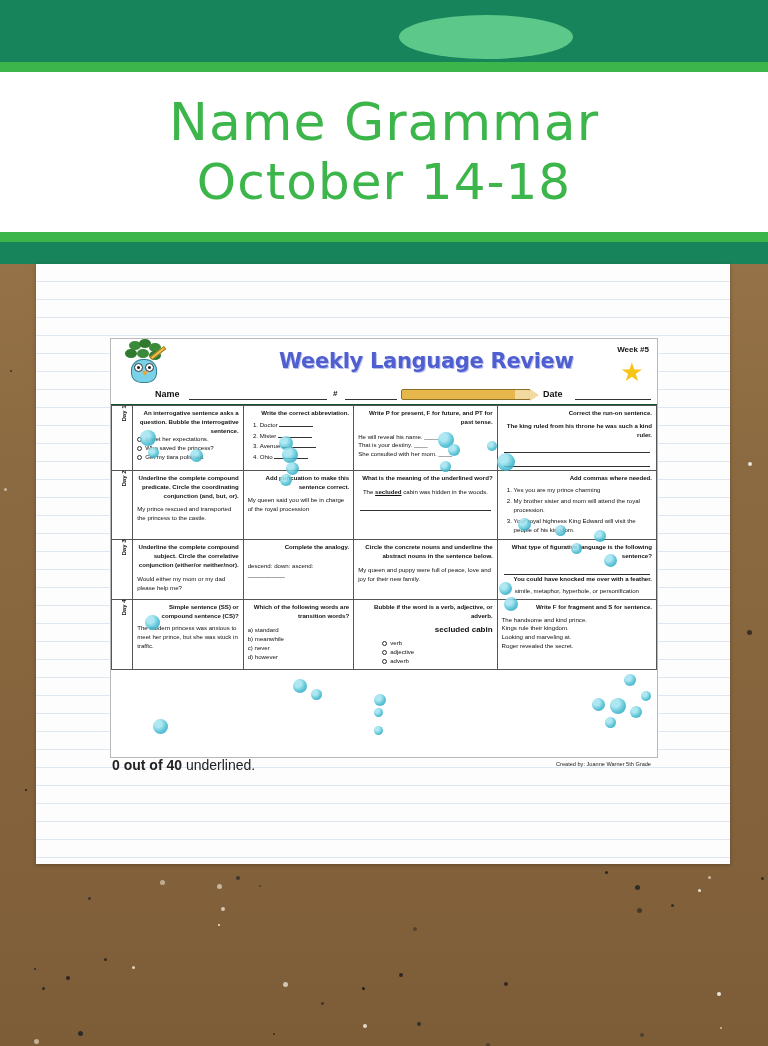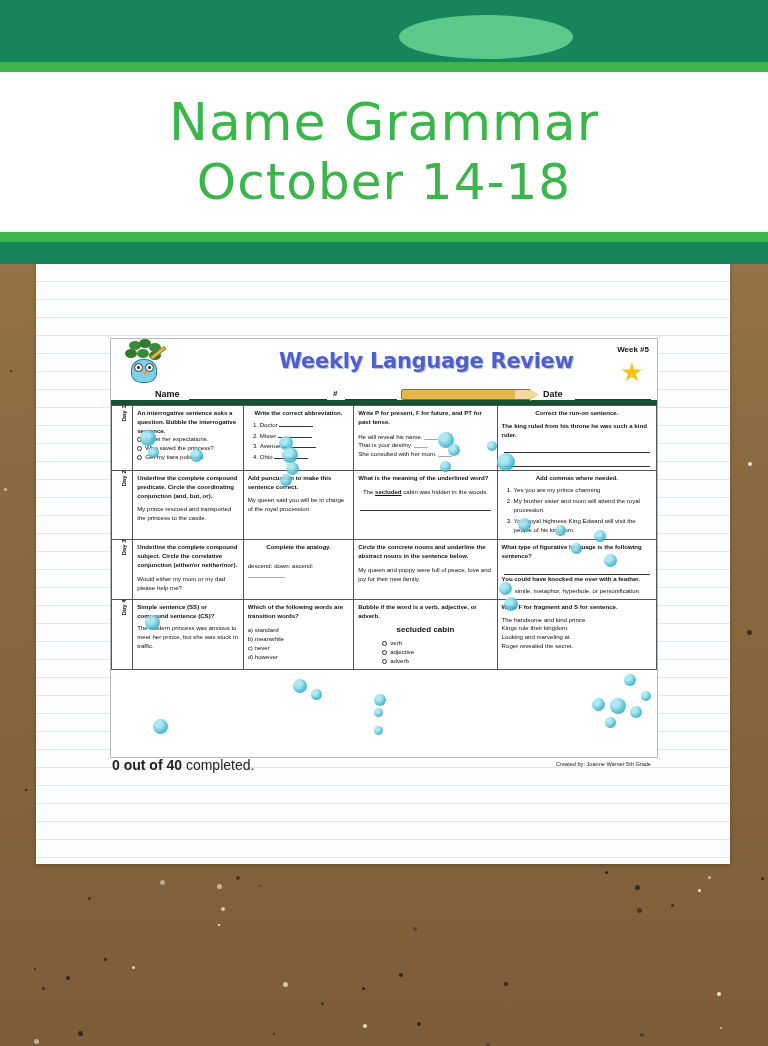--- a/index.html
+++ b/index.html
@@ -90,21 +90,21 @@
     position:absolute; left:12px; top:2px; width:46px; height:46px;
   }
   .owl .leaf { position:absolute; width:12px; height:9px; border-radius:50%; background:#3a8a3a; }
   .owl .body { position:absolute; left:8px; top:18px; width:26px; height:24px; background:#7bd2e8; border-radius:46% 46% 40% 40%; border:1px solid #2f7f93;}
   .owl .eye  { position:absolute; top:22px; width:9px; height:9px; background:#fff; border:1px solid #333; border-radius:50%;}
   .owl .pupil{ position:absolute; top:25px; width:3px; height:3px; background:#222; border-radius:50%;}
   .owl .beak { position:absolute; left:19px; top:30px; width:0; height:0; border-left:3px solid transparent; border-right:3px solid transparent; border-top:5px solid #e8a33d;}
   .owl .pencil{ position:absolute; left:26px; top:10px; width:18px; height:4px; background:#f2c14e; transform:rotate(-38deg); border:1px solid #9a7a22;}
 
   .namerow {
-    position:relative; height:18px; border-bottom:5px solid #14532d;
+    position:relative; height:18px; border-bottom:1px solid #14532d;
     font-size:9px; font-weight:bold; color:#111;
   }
   .namerow .lbl { position:absolute; font-weight:bold; }
   .namerow .rule { position:absolute; border-bottom:1px solid #333; }
   .pencil-big {
     position:absolute; left:290px; top:2px; width:130px; height:11px;
     background:linear-gradient(90deg,#e6b84b 0 88%, #f2d9a0 88% 100%);
     border:1px solid #8d6f27; border-radius:2px;
   }
   .pencil-big:after{
@@ -114,21 +114,21 @@
 
   table.grid { width:100%; border-collapse:collapse; table-layout:fixed; }
   table.grid td { border:1px solid #555; vertical-align:top; padding:3px 4px; font-size:6.1px; line-height:1.45; }
   td.daycell {
     width:20px; text-align:center; vertical-align:middle; font-weight:bold; font-size:7px;
     background:#fff;
   }
   td.daycell span { display:inline-block; transform:rotate(-90deg); white-space:nowrap; }
   .c1 { width:104px; } .c2 { width:104px; } .c3 { width:135px; } .c4 { width:150px; }
   .ctr { text-align:center; }
-  .bold { font-weight:bold; }
+  .bold { font-weight:bold;text-align:right; }
   .u { text-decoration:underline; }
   .blank { display:inline-block; border-bottom:1px solid #333; min-width:34px; }
   .lineblank { display:block; border-bottom:1px solid #333; height:9px; margin:5px 2px 0 2px; }
   ol.plain { margin:3px 0 0 12px; padding:0; }
   ol.plain li { margin:0 0 2px 0; }
   .bub { display:inline-block; width:5px; height:5px; border:1px solid #333; border-radius:50%; margin-right:3px; vertical-align:middle; }
   .creator {
     position:absolute; right:6px; bottom:-10px; font-size:5.6px; color:#222;
   }
 
@@ -408,14 +408,14 @@
     <div class="ink" style="left: 641px; top: 691px; width: 10px; height: 10px;"></div>
     <div class="ink" style="left: 373.5px; top: 707.5px; width: 9px; height: 9px;"></div>
     <div class="ink" style="left: 373.5px; top: 725.5px; width: 9px; height: 9px;"></div>
     <div class="ink" style="left: 487px; top: 441px; width: 10px; height: 10px;"></div>
   </div>
 
 <div class="completed">
   <b>0</b>
   <b>out of</b>
   <b>40</b>
-  <span>completed.</span>
+  <span>underlined.</span>
 </div>
 
 </body></html>

